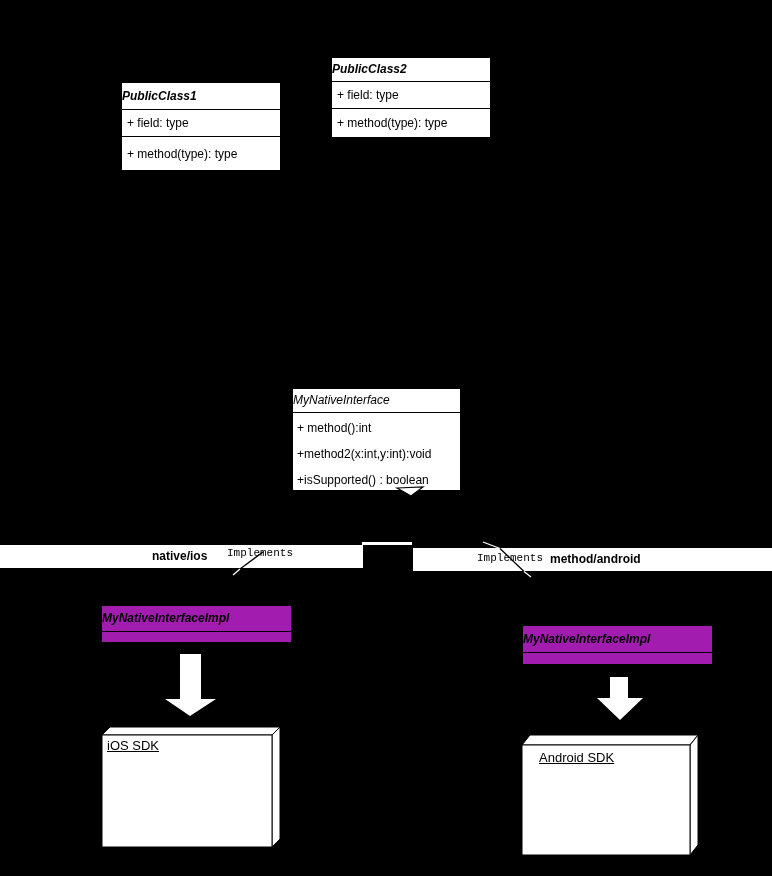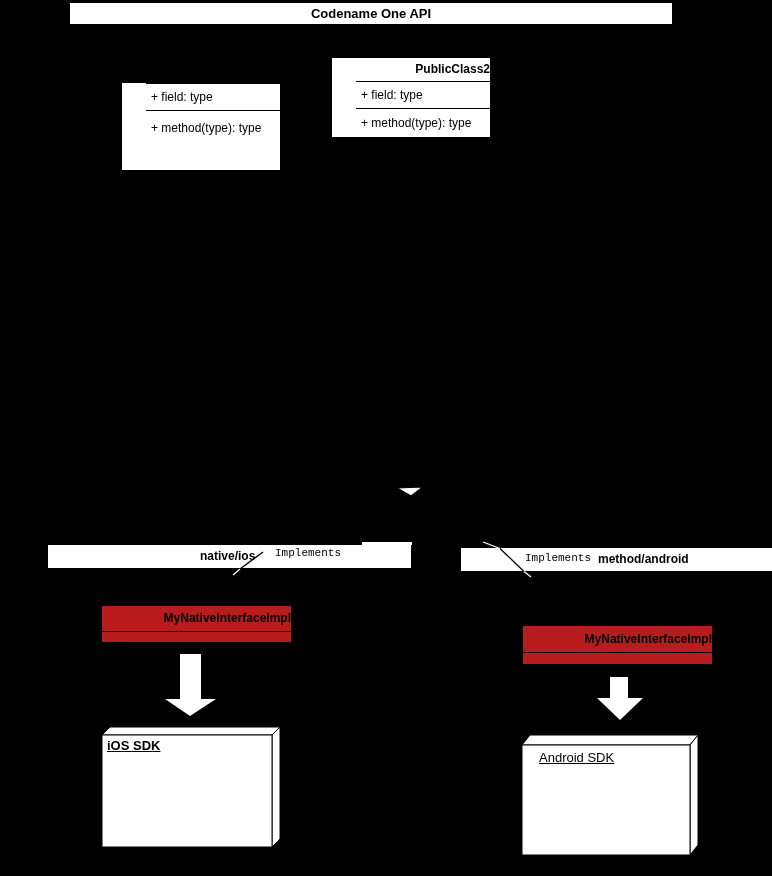--- a/index.html
+++ b/index.html
@@ -10,48 +10,48 @@
   .abs{position:absolute;}
 
   
   .header-bar{
     left:70px;top:3px;width:602px;height:21px;background:#fff;
     text-align:center;line-height:21px;font-weight:bold;font-size:13px;
   }
 
   
   .uml-class{background:#fff;border:1px solid #000;box-sizing:border-box;font-size:12px;}
-  .uml-title{text-align:right;font-weight:bold;}
+  .uml-title{text-align:left;font-weight:bold;font-style:italic;}
   .uml-title.regular{font-weight:normal;}
-  .uml-row{border-top:1px solid #000;display:flex;align-items:center;padding:0 5px;box-sizing:border-box;margin-left:24px;}
+  .uml-row{border-top:1px solid #000;display:flex;align-items:center;padding:0 5px;box-sizing:border-box;}
 
   .pc1{left:121px;top:82px;width:160px;height:89px;}
   .pc1 .uml-title{height:26px;line-height:26px;}
   .pc1 .r1{height:27px;}
   .pc1 .r2{height:34px;}
 
   .pc2{left:331px;top:57px;width:160px;height:81px;}
   .pc2 .uml-title{height:23px;line-height:23px;}
   .pc2 .r1{height:27px;}
   .pc2 .r2{height:29px;}
 
   .ni{left:292px;top:388px;width:169px;height:103px;}
   .ni .uml-title{height:23px;line-height:23px;}
   .ni .methods{border-top:1px solid #000;padding:2px 4px 0 4px;}
   .ni .methods div{line-height:26px;white-space:nowrap;}
 
   
-  .pkg-bar{background:#fff;height:23px;margin-left:48px;}
+  .pkg-bar{background:#fff;height:23px;}
   .pkg-ios{left:0;top:545px;width:363px;}
   .pkg-android{left:413px;top:548px;width:359px;}
   .pkg-name{position:absolute;font-weight:bold;font-size:12px;line-height:23px;top:0;}
   .impl-label{position:absolute;font-size:11px;line-height:12px;font-family:Liberation Mono, monospace;}
 
   
-  .impl-box{background:#b91c1c;border:1px solid #000;box-sizing:border-box;}
+  .impl-box{background:#a21caf;border:1px solid #000;box-sizing:border-box;}
   .impl-box .uml-title{font-size:12px;}
   .impl-left{left:101px;top:605px;width:191px;height:38px;}
   .impl-left .uml-title{height:25px;line-height:25px;}
   .impl-left .empty{height:11px;border-top:1px solid #000;}
   .impl-right{left:522px;top:625px;width:191px;height:40px;}
   .impl-right .uml-title{height:26px;line-height:26px;}
   .impl-right .empty{height:12px;border-top:1px solid #000;}
 
   
   .arrow-shaft{background:#fff;}
@@ -67,35 +67,41 @@
   .sdk-node svg{display:block;}
   .sdk-label{position:absolute;font-size:13px;text-decoration:underline;white-space:nowrap;}
 
   .overlay{left:0;top:0;pointer-events:none;z-index:5;}
 </style>
 </head>
 <body>
 
 <div class="stage">
 
-  <div class="abs header-bar">
-    <span>Codename One API</span>
-  </div>
 
   <div class="abs uml-class pc1">
+    <div class="uml-title">PublicClass1</div>
     <div class="uml-row r1">+ field: type</div>
     <div class="uml-row r2">+ method(type): type</div>
   </div>
 
   <div class="abs uml-class pc2">
     <div class="uml-title">PublicClass2</div>
     <div class="uml-row r1">+ field: type</div>
     <div class="uml-row r2">+ method(type): type</div>
   </div>
 
+  <div class="abs uml-class ni">
+    <div class="uml-title regular">MyNativeInterface</div>
+    <div class="methods">
+      <div>+ method():int</div>
+      <div>+method2(x:int,y:int):void</div>
+      <div>+isSupported() : boolean</div>
+    </div>
+  </div>
 
   <div class="abs pkg-bar pkg-ios">
     <span class="pkg-name" style="left:152px;">native/ios</span>
     <span class="impl-label" style="left:227px;top:2px;">Implements</span>
   </div>
 
   <div class="abs pkg-bar pkg-android">
     <span class="impl-label" style="left:64px;top:4px;">Implements</span>
     <span class="pkg-name" style="left:137px;">method/android</span>
   </div>
@@ -114,21 +120,21 @@
   <div class="abs head-left"></div>
   <div class="abs arrow-shaft shaft-right"></div>
   <div class="abs head-right"></div>
 
   <div class="sdk-node" style="left:94px;top:720px;width:194px;height:134px;">
     <svg width="194" height="134" viewBox="0 0 194 134">
       <polygon points="8,15 16,7 186,7 178,15" fill="#ffffff" stroke="#000000" stroke-width="1"></polygon>
       <polygon points="178,15 186,7 186,119 178,127" fill="#ffffff" stroke="#000000" stroke-width="1"></polygon>
       <rect x="8" y="15" width="170" height="112" fill="#ffffff" stroke="#000000" stroke-width="1"></rect>
     </svg>
-    <span class="sdk-label" style="left:13px;top:18px;font-weight:bold;">iOS SDK</span>
+    <span class="sdk-label" style="left:13px;top:18px;">iOS SDK</span>
   </div>
 
   <div class="sdk-node" style="left:514px;top:728px;width:192px;height:134px;">
     <svg width="192" height="134" viewBox="0 0 192 134">
       <polygon points="8,17 16,7 184,7 176,17" fill="#ffffff" stroke="#000000" stroke-width="1"></polygon>
       <polygon points="176,17 184,7 184,117 176,127" fill="#ffffff" stroke="#000000" stroke-width="1"></polygon>
       <rect x="8" y="17" width="168" height="110" fill="#ffffff" stroke="#000000" stroke-width="1"></rect>
     </svg>
     <span class="sdk-label" style="left:13px;top:22px;margin-left:12px;">Android SDK</span>
   </div>

